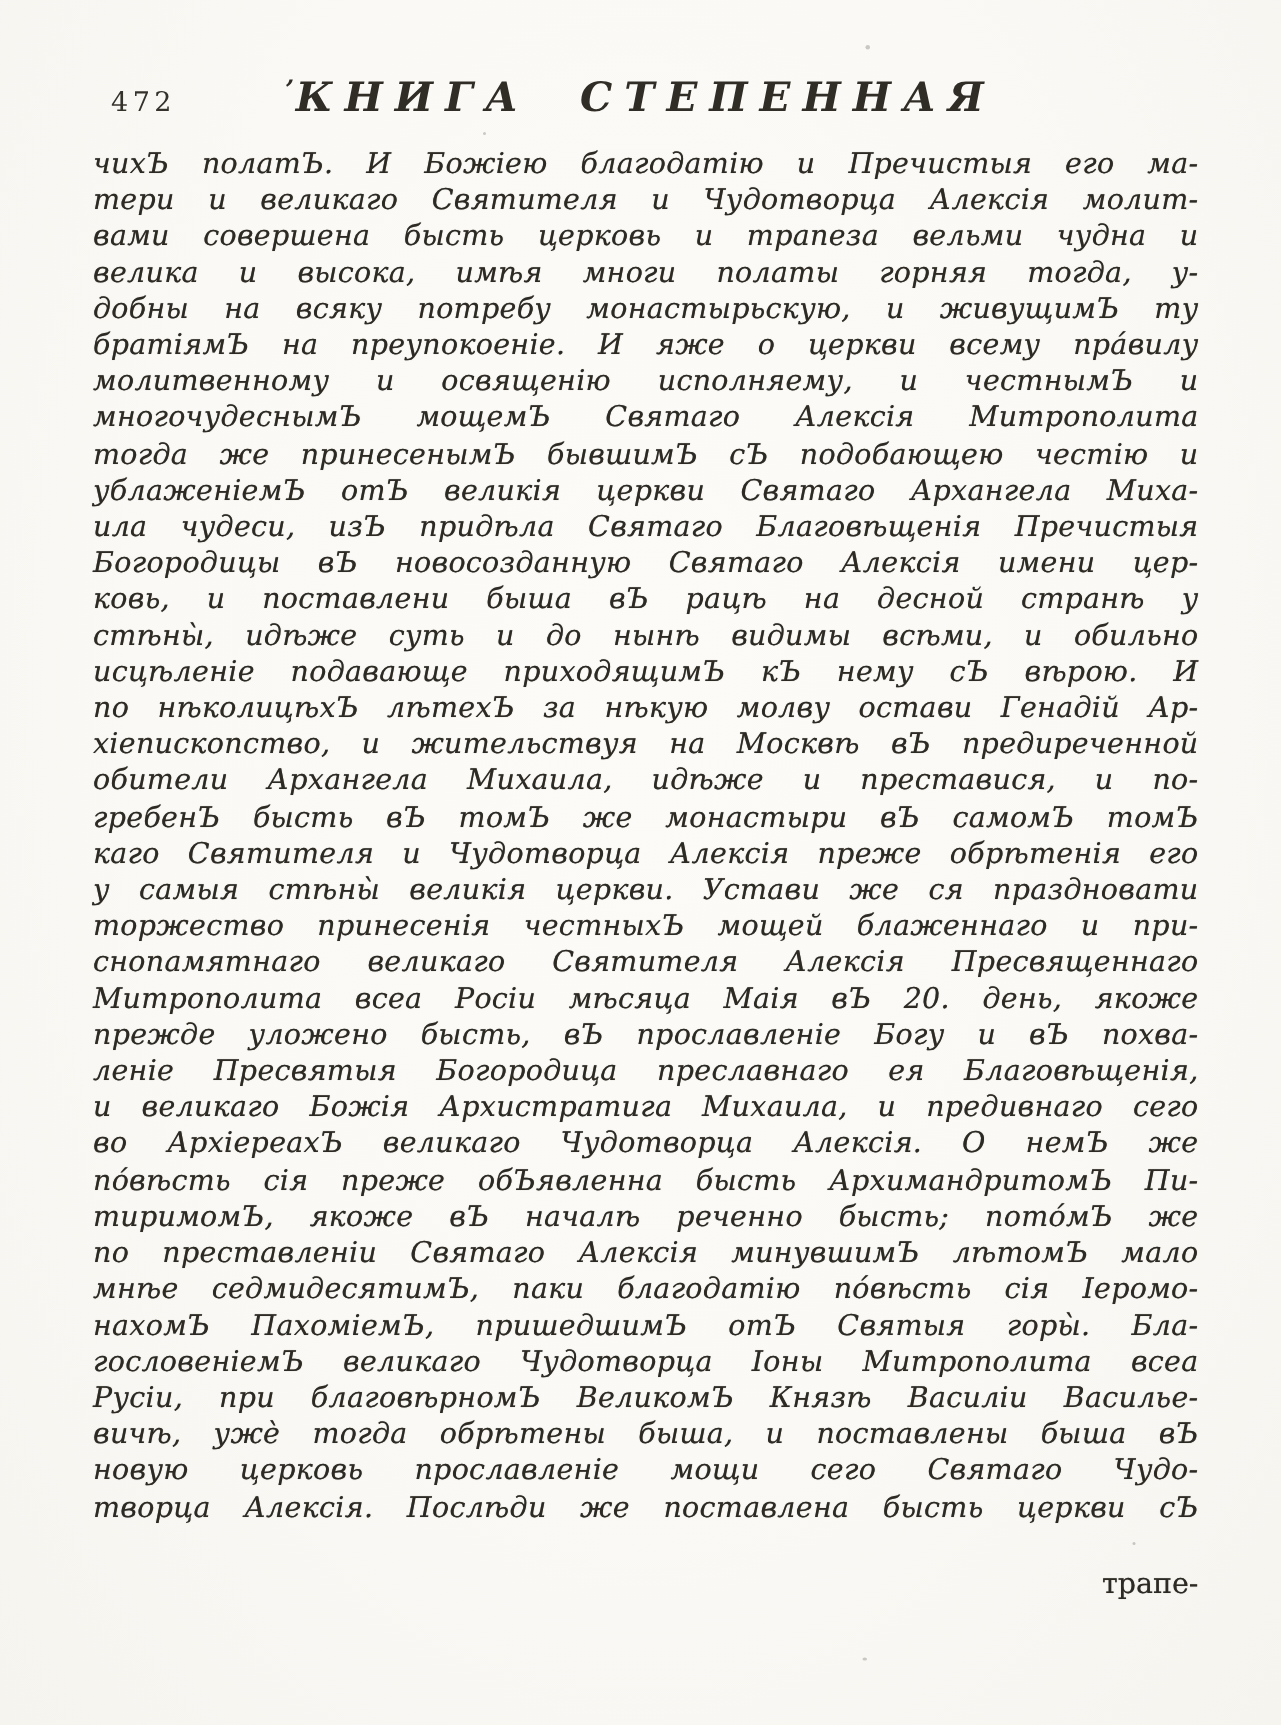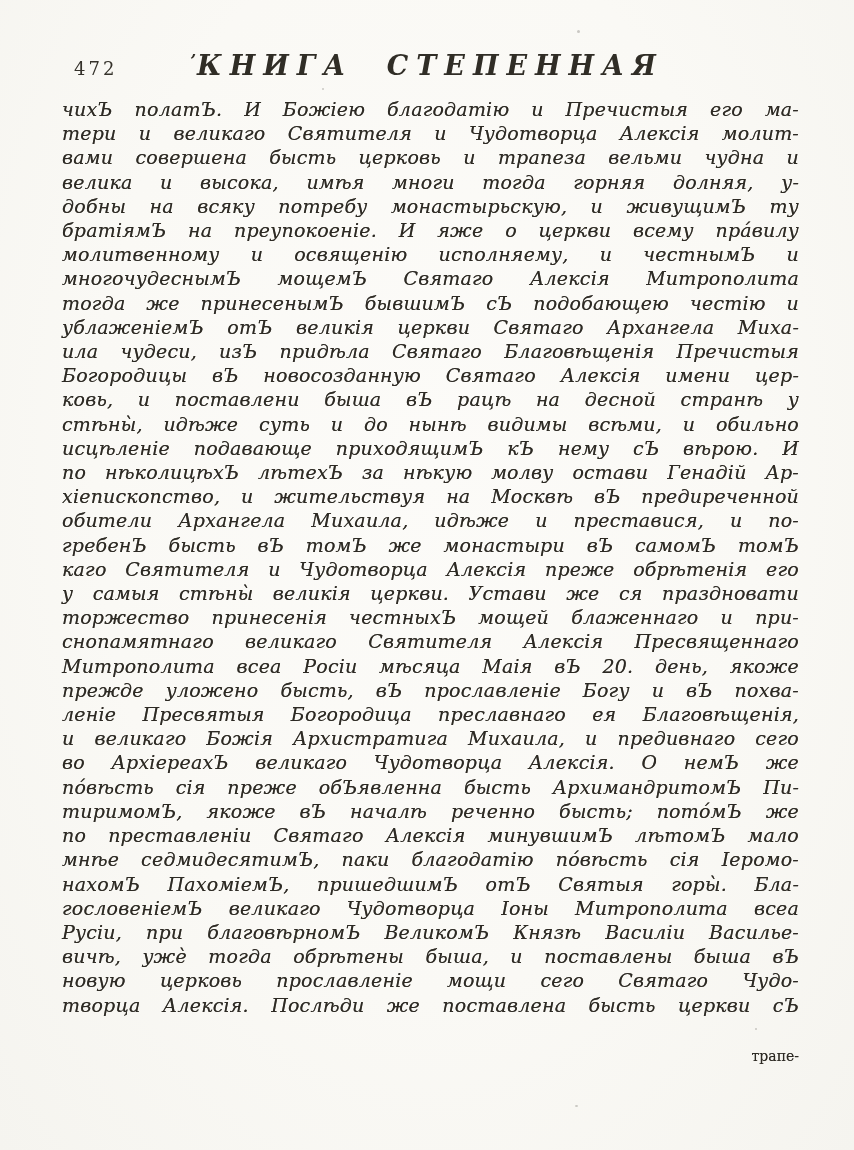--- a/index.html
+++ b/index.html
@@ -72,21 +72,21 @@
     line-height: 24.2px;
     letter-spacing: 0.2px;
     color: #2d2a24;
     text-shadow: 0 0 0.45px rgba(43, 40, 33, 0.65);
     white-space: normal;
   }
   .catchword-row {
     text-align: right;
     padding-right: 26px;
     margin-top: 3px;
-    font-size: 14px;
+    font-size: 19px;
     line-height: 24.2px;
     color: #2d2a24;
     text-shadow: 0 0 0.45px rgba(43, 40, 33, 0.65);
   }
   
   .speck {
     position: absolute;
     border-radius: 50%;
     background: rgba(60, 56, 46, 0.25);
   }
@@ -105,21 +105,21 @@
     <span class="page-number">472</span>
     <div class="running-title">
       <span class="header-mark">’</span><span>КНИГА СТЕПЕННАЯ</span>
     </div>
   </div>
 
   <div class="text-block">
       <div class="line">чихЪ полатЪ. И Божіею благодатію и Пречистыя его ма-</div>
       <div class="line">тери и великаго Святителя и Чудотворца Алексія молит-</div>
       <div class="line">вами совершена бысть церковь и трапеза вельми чудна и</div>
-      <div class="line">велика и высока, имѣя многи тогда горняя долняя, у-</div>
+      <div class="line">велика и высока, имѣя многи полаты горняя тогда, у-</div>
       <div class="line">добны на всяку потребу монастырьскую, и живущимЪ ту</div>
       <div class="line">братіямЪ на преупокоеніе. И яже о церкви всему пра́вилу</div>
       <div class="line">молитвенному и освященію исполняему, и честнымЪ и</div>
       <div class="line">многочудеснымЪ мощемЪ Святаго Алексія Митрополита</div>
       <div class="line">тогда же принесенымЪ бывшимЪ сЪ подобающею честію и</div>
       <div class="line">ублаженіемЪ отЪ великія церкви Святаго Архангела Миха-</div>
       <div class="line">ила чудеси, изЪ придѣла Святаго Благовѣщенія Пречистыя</div>
       <div class="line">Богородицы вЪ новосозданную Святаго Алексія имени цер-</div>
       <div class="line">ковь, и поставлени быша вЪ рацѣ на десной странѣ у</div>
       <div class="line">стѣны̀, идѣже суть и до нынѣ видимы всѣми, и обильно</div>

